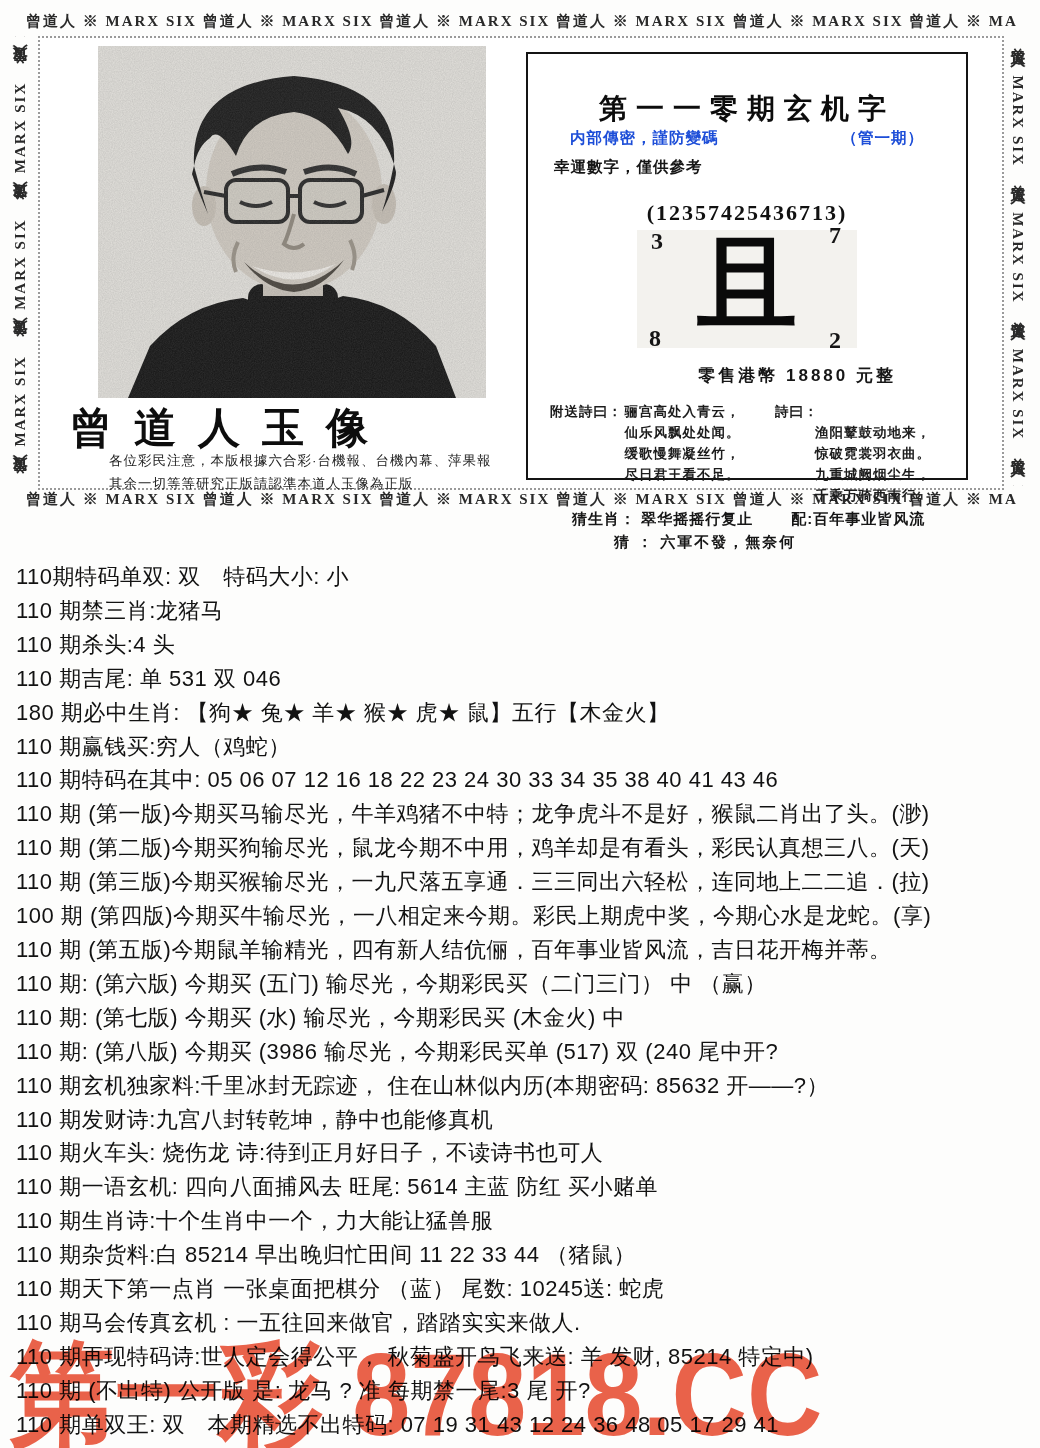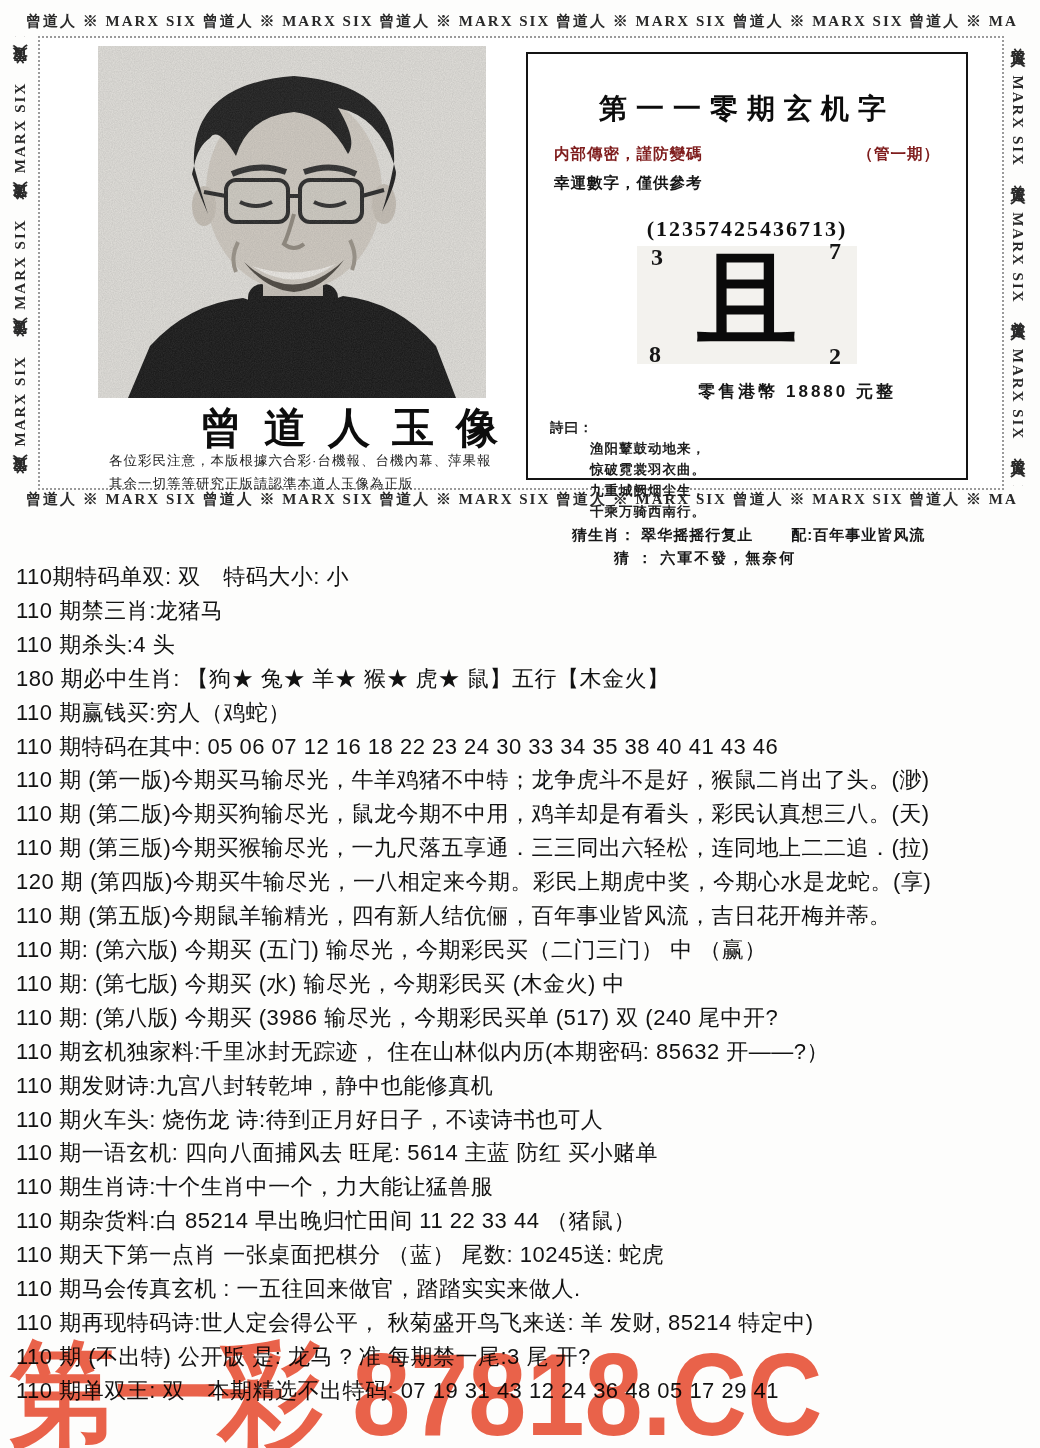--- a/index.html
+++ b/index.html
@@ -20,41 +20,41 @@
   }
   .border-left{left:2px;transform:rotate(180deg);}
   .border-right{left:1000px;}
   .inner{
     position:absolute;left:30px;top:26px;width:962px;height:450px;
     border:2px dotted #9a9a9a;background:#fff;
   }
   
   .portrait{position:absolute;left:58px;top:8px;width:388px;height:352px;background:#e7e5e1;overflow:hidden;}
   .photo-title{
-    position:absolute;left:30px;top:362px;width:450px;text-align:right;
+    position:absolute;left:30px;top:362px;width:450px;text-align:left;
     font-family:"Liberation Serif",serif;font-size:42px;font-weight:bold;
     letter-spacing:22px;color:#0d0d0d;white-space:nowrap;
   }
   .photo-note{
     position:absolute;left:48px;width:470px;font-size:13.5px;color:#222;
     letter-spacing:1px;white-space:nowrap;margin-left:21px;
   }
   .note1{top:414px;}
   .note2{top:437px;}
   
   .mystery{
     position:absolute;left:486px;top:14px;width:438px;height:424px;
     border:2px solid #141414;background:#fff;padding:0;
   }
   .m-title{
     margin-top:36px;text-align:center;font-family:"Liberation Serif",serif;
     font-size:28px;font-weight:bold;letter-spacing:9px;color:#0c0c0c;white-space:nowrap;
   }
-  .m-row{display:flex;justify-content:space-between;padding:0 26px;margin-top:16px;
-    font-size:15.5px;font-weight:bold;color:#7f1d1d;letter-spacing:1px;}
+  .m-row{display:flex;justify-content:space-between;padding:0 42px;
+    font-size:15.5px;font-weight:bold;color:#1d4ed8;letter-spacing:1px;}
   .m-row2{padding:0 26px;margin-top:8px;font-size:15.5px;font-weight:bold;letter-spacing:1px;}
   .m-lucky{
     margin-top:22px;text-align:center;font-family:"Liberation Serif",serif;
     font-size:22px;font-weight:bold;letter-spacing:2px;color:#111;
   }
   .m-char-zone{position:relative;width:220px;height:118px;margin:4px auto 0 auto;background:#f3f2ee;}
   .m-big-char{
     position:absolute;left:0;right:0;top:-4px;text-align:center;
     font-family:"Liberation Serif",serif;font-size:100px;line-height:118px;
     font-weight:bold;color:#0a0a0a;
@@ -162,20 +162,29 @@
           <span class="m-corner c-tl">3</span>
           <span class="m-corner c-tr">7</span>
           <span class="m-corner c-bl">8</span>
           <span class="m-corner c-br">2</span>
           <div class="m-big-char">且</div>
         </div>
 
         <div class="m-price">零售港幣 18880 元整</div>
 
         <div class="m-poems">
+          <div class="m-poem m-poem-left">
+            <span class="m-poem-label">附送詩曰：</span>
+            <div class="m-poem-lines">
+                <div>骊宫高处入青云，</div>
+                <div>仙乐风飘处处闻。</div>
+                <div>缓歌慢舞凝丝竹，</div>
+                <div>尽日君王看不足。</div>
+              </div>
+          </div>
           <div class="m-poem">
             <span class="m-poem-label">詩曰：</span>
             <div class="m-poem-lines" style="padding-left:40px;">
                 <div>渔阳鼙鼓动地来，</div>
                 <div>惊破霓裳羽衣曲。</div>
                 <div>九重城阙烟尘生，</div>
                 <div>千乘万骑西南行。</div>
               </div>
           </div>
         </div>
@@ -187,27 +196,28 @@
         <div class="m-guess2">猜 ： 六軍不發，無奈何</div>
       </div>
 
     </div>
   </div>
 
   <div class="predictions">
       <div class="pred-line">110期特码单双: 双　特码大小: 小</div>
       <div class="pred-line">110 期禁三肖:龙猪马</div>
       <div class="pred-line">110 期杀头:4 头</div>
+      <div class="pred-line">110 期吉尾: 单 531 双 046</div>
       <div class="pred-line">180 期必中生肖: 【狗★ 兔★ 羊★ 猴★ 虎★ 鼠】五行【木金火】</div>
       <div class="pred-line">110 期赢钱买:穷人（鸡蛇）</div>
       <div class="pred-line">110 期特码在其中: 05 06 07 12 16 18 22 23 24 30 33 34 35 38 40 41 43 46</div>
       <div class="pred-line">110 期 (第一版)今期买马输尽光，牛羊鸡猪不中特；龙争虎斗不是好，猴鼠二肖出了头。(渺)</div>
       <div class="pred-line">110 期 (第二版)今期买狗输尽光，鼠龙今期不中用，鸡羊却是有看头，彩民认真想三八。(天)</div>
       <div class="pred-line">110 期 (第三版)今期买猴输尽光，一九尺落五享通．三三同出六轻松，连同地上二二追．(拉)</div>
-      <div class="pred-line">120 期 (第四版)今期买牛输尽光，一八相定来今期。彩民上期虎中奖，今期心水是龙蛇。(享)</div>
+      <div class="pred-line">100 期 (第四版)今期买牛输尽光，一八相定来今期。彩民上期虎中奖，今期心水是龙蛇。(享)</div>
       <div class="pred-line">110 期 (第五版)今期鼠羊输精光，四有新人结伉俪，百年事业皆风流，吉日花开梅并蒂。</div>
       <div class="pred-line">110 期: (第六版) 今期买 (五门) 输尽光，今期彩民买（二门三门） 中 （赢）</div>
       <div class="pred-line">110 期: (第七版) 今期买 (水) 输尽光，今期彩民买 (木金火) 中</div>
       <div class="pred-line">110 期: (第八版) 今期买 (3986 输尽光，今期彩民买单 (517) 双 (240 尾中开?</div>
       <div class="pred-line">110 期玄机独家料:千里冰封无踪迹， 住在山林似内历(本期密码: 85632 开——?）</div>
       <div class="pred-line">110 期发财诗:九宫八封转乾坤，静中也能修真机</div>
       <div class="pred-line">110 期火车头: 烧伤龙 诗:待到正月好日子，不读诗书也可人</div>
       <div class="pred-line">110 期一语玄机: 四向八面捕风去 旺尾: 5614 主蓝 防红 买小赌单</div>
       <div class="pred-line">110 期生肖诗:十个生肖中一个，力大能让猛兽服</div>
       <div class="pred-line">110 期杂货料:白 85214 早出晚归忙田间 11 22 33 44 （猪鼠）</div>

